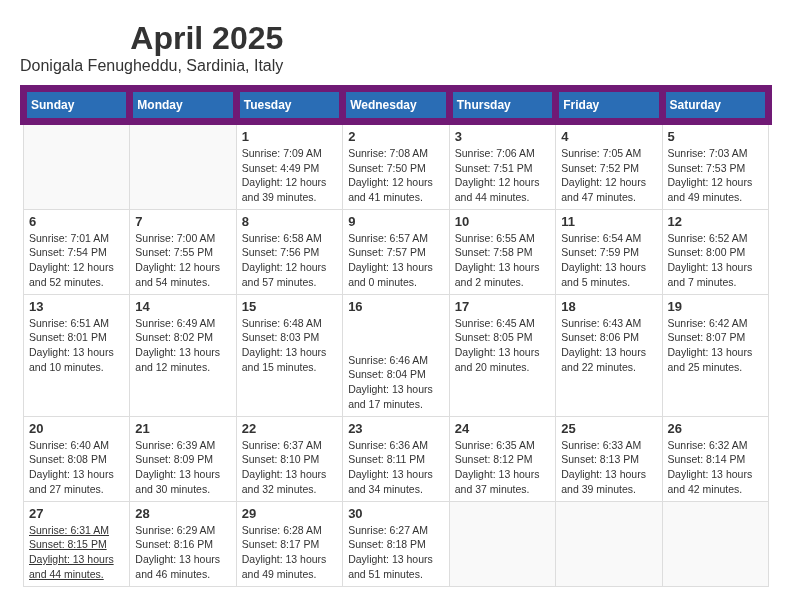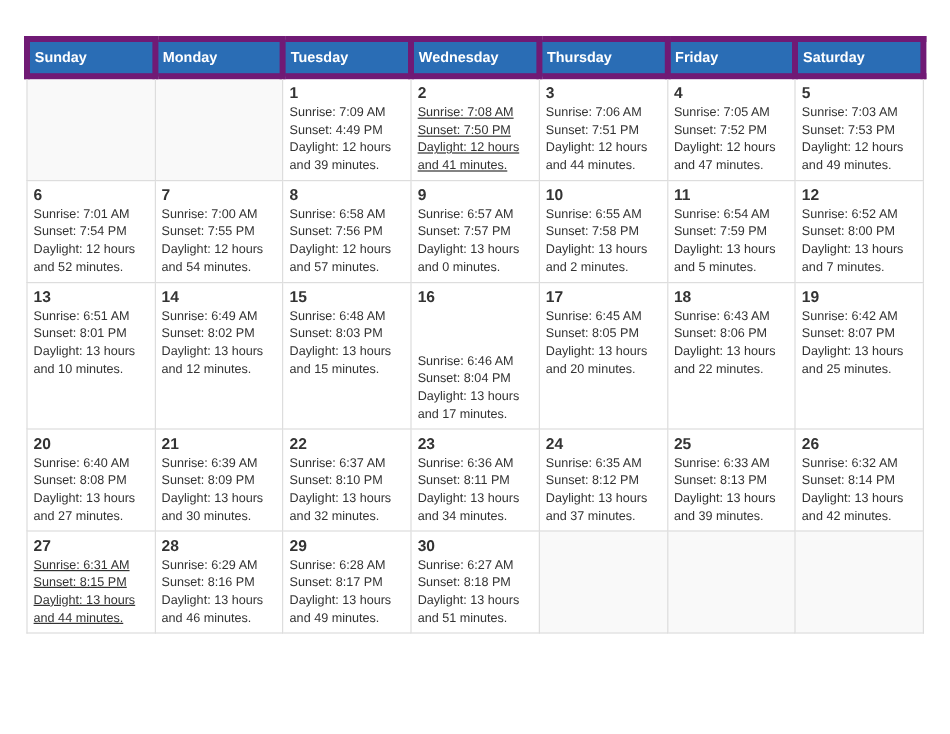--- a/index.html
+++ b/index.html
@@ -49,21 +49,21 @@
       border-collapse: collapse;
       font-size: 11px;
     }
     .calendar th {
       background-color: #2a6db5;
       color: #fff;
       padding: 6px 4px;
       text-align: left;
       font-weight: bold;
       font-size: 12px;
-      border: 5px solid #701a75;
+      border: 7px solid #701a75;
     }
     .calendar td {
       vertical-align: top;
       padding: 4px 5px;
       border: 1px solid #ddd;
       width: 107px;
       min-height: 80px;
       background: #fff;
     }
     .calendar td.empty {
@@ -82,20 +82,24 @@
       line-height: 1.4;
     }
     .week-row td {
       height: 85px;
     }
   </style>
 </head>
 <body>
 
 <div class="header">
+  <div class="title-block">
+    <div class="month-title">April 2025</div>
+    <div class="location-title">Donigala Fenugheddu, Sardinia, Italy</div>
+  </div>
 </div>
 
 <table class="calendar">
   <thead>
     <tr>
     <th>Sunday</th>
         <th>Monday</th>
         <th>Tuesday</th>
         <th>Wednesday</th>
         <th>Thursday</th>
@@ -108,21 +112,21 @@
         <td class="empty"></td>
         <td class="empty"></td>
         <td>
           <span class="day-num">1</span>
           <div class="day-info" style="white-space: pre-line;">Sunrise: 7:09 AM
 Sunset: 4:49 PM
 Daylight: 12 hours and 39 minutes.</div>
         </td>
         <td>
           <span class="day-num">2</span>
-          <div class="day-info" style="white-space: pre-line; text-decoration: underline;">Sunrise: 7:08 AM
+          <div class="day-info" style="white-space: pre-line;">Sunrise: 7:08 AM
 Sunset: 7:50 PM
 Daylight: 12 hours and 41 minutes.</div>
         </td>
         <td>
           <span class="day-num">3</span>
           <div class="day-info" style="white-space: pre-line;">Sunrise: 7:06 AM
 Sunset: 7:51 PM
 Daylight: 12 hours and 44 minutes.</div>
         </td>
         <td>

